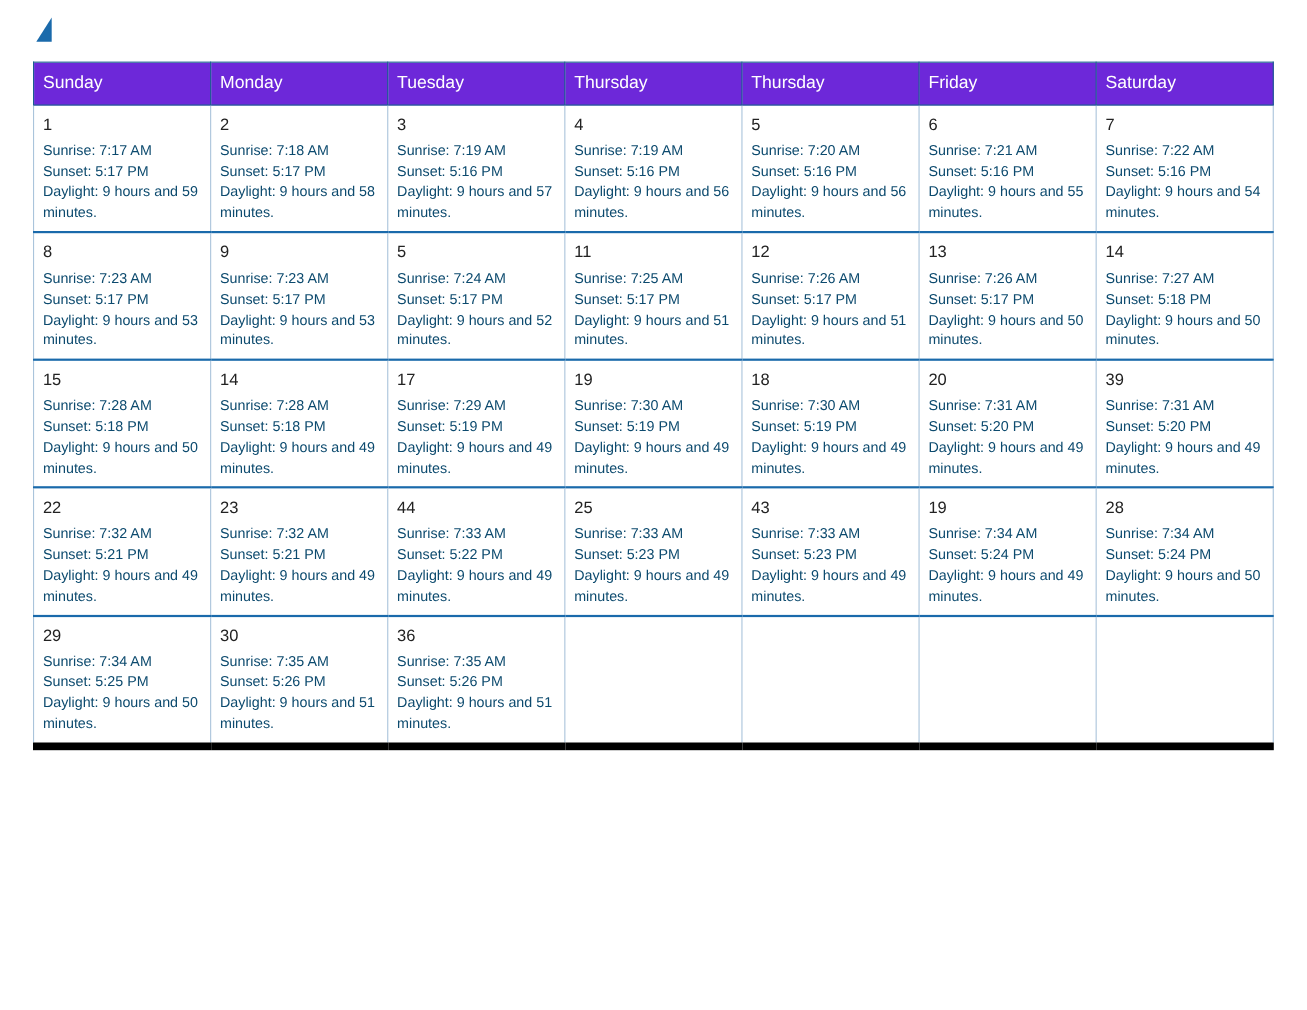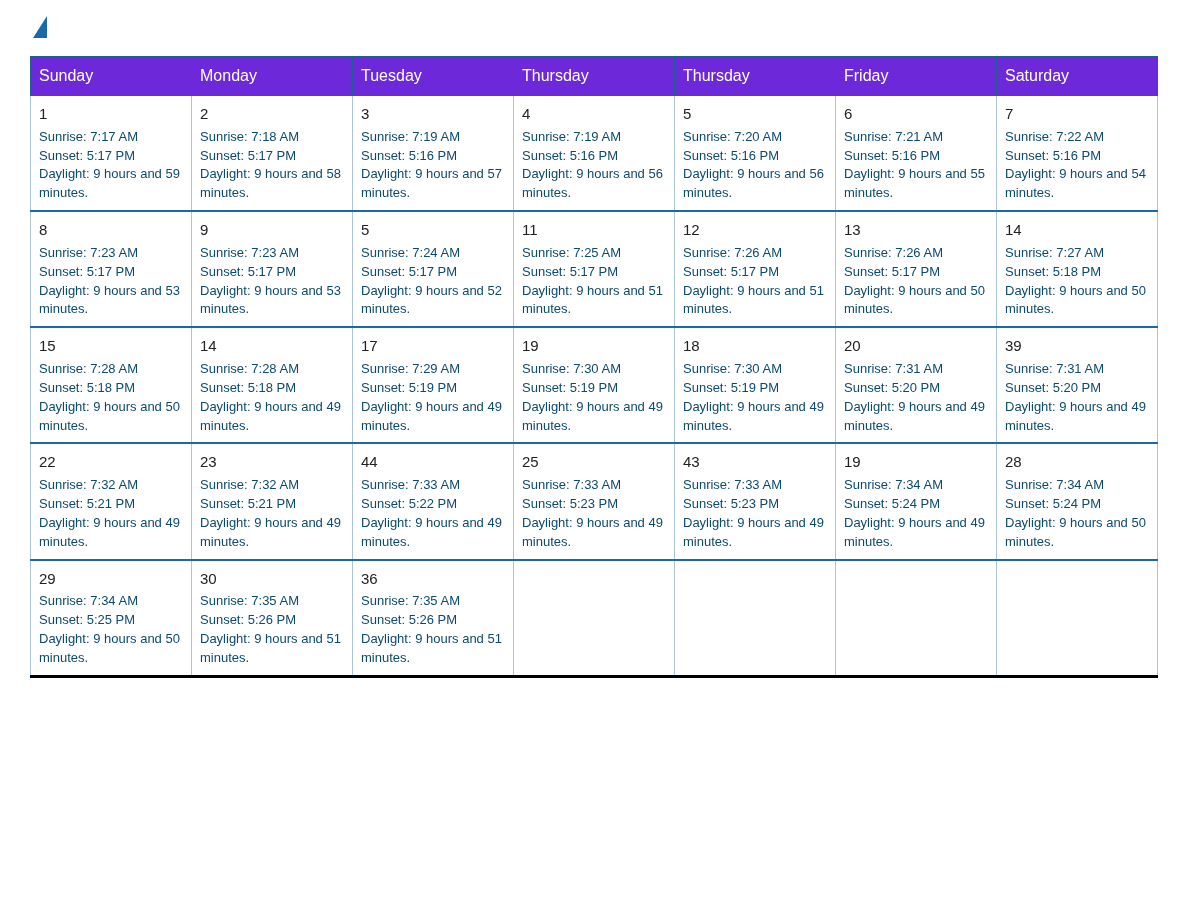--- a/index.html
+++ b/index.html
@@ -82,21 +82,21 @@
       font-size: 13px;
       line-height: 1.45;
       background: #fff;
       min-height: 90px;
       height: 110px;
     }
     .calendar-table tr td {
       border-bottom: 2px solid #1a6aab;
     }
     .calendar-table tr:last-child td {
-      border-bottom: 3px solid #000000;
+      border-bottom: 7px solid #000000;
     }
     .day-number {
       font-size: 15px;
       font-weight: normal;
       display: block;
       margin-bottom: 3px;
     }
     .day-info {
       font-size: 13px;
       color: #0c4a6e;

